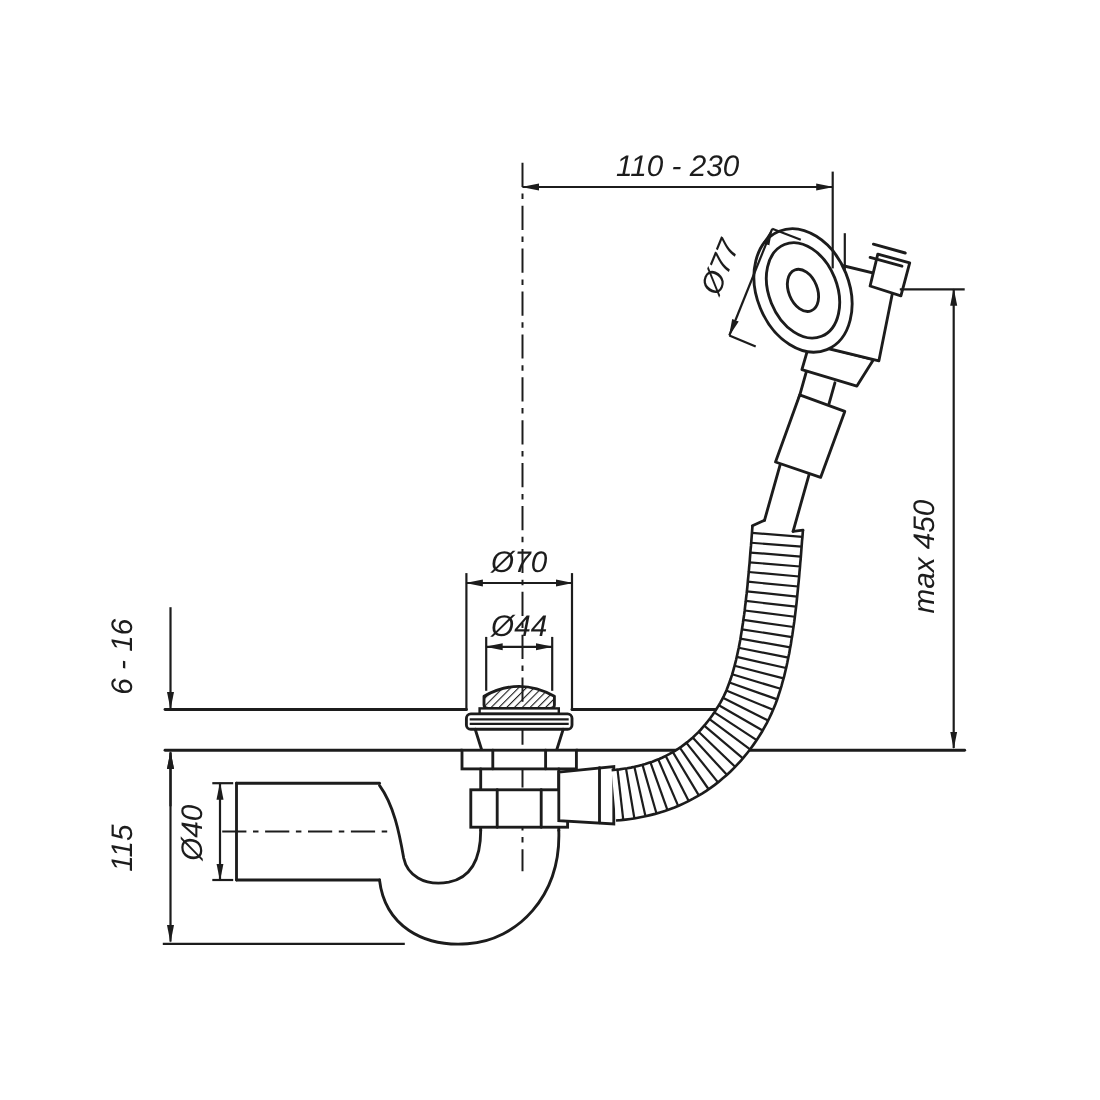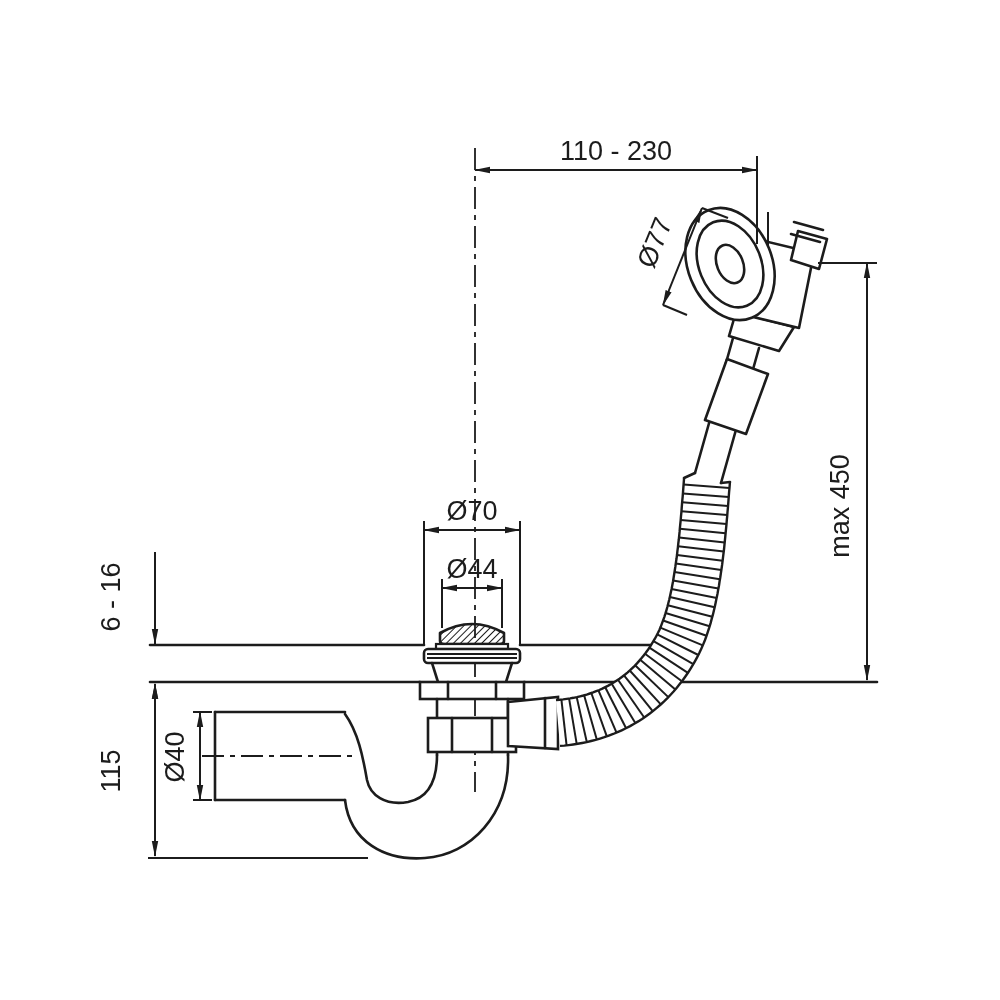--- a/index.html
+++ b/index.html
@@ -1,16 +1,16 @@
 <!DOCTYPE html>
 <html><head>
 <meta charset="utf-8">
 <style>
   html,body{margin:0;padding:0;background:#ffffff;}
-  #stage{width:1000px;height:1000px;position:relative;background:#ffffff;overflow:hidden;}
+  #stage{width:1000px;height:1000px;position:relative;background:#ffffff;overflow:hidden;font-style:italic;}
   svg{display:block;}
   svg text{
     font-family:"Liberation Sans", sans-serif;
     font-size:27px;
     fill:#1c1c1c;
   }
   .part{stroke:#1c1c1c;stroke-width:2.6;fill:none;stroke-linecap:round;stroke-linejoin:round;}
   .partfill{stroke:#1c1c1c;stroke-width:2.6;fill:#ffffff;stroke-linejoin:round;}
   .dim{stroke:#1c1c1c;stroke-width:2;fill:none;}
   .cl{stroke:#1c1c1c;stroke-width:1.8;fill:none;stroke-dasharray:22 6 5 6;}

